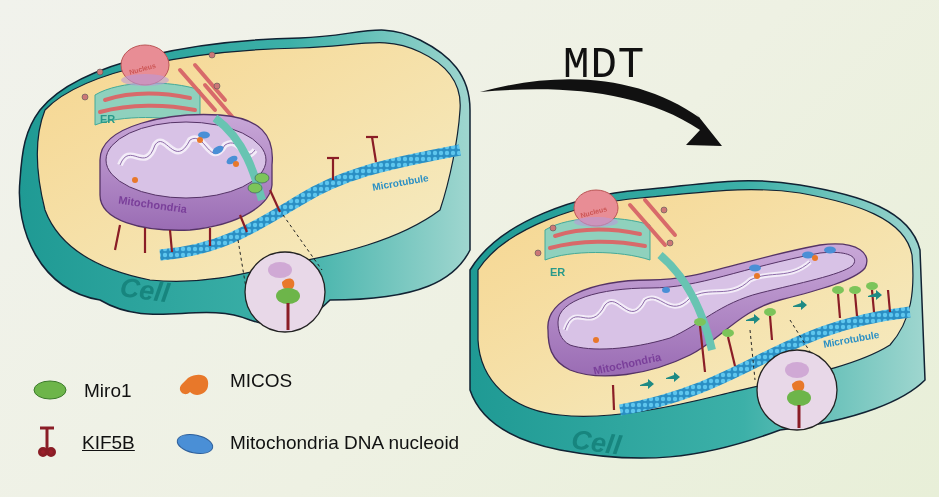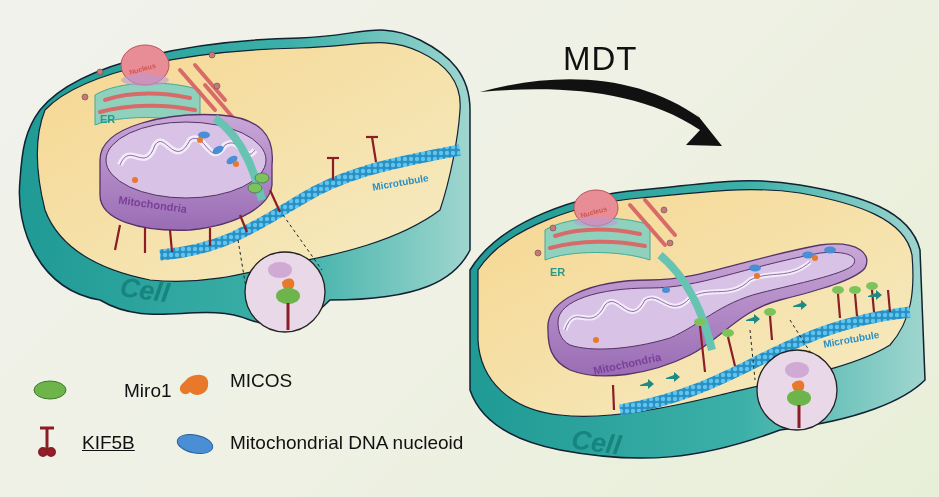--- a/index.html
+++ b/index.html
@@ -1,21 +1,21 @@
 <!DOCTYPE html>
 <html><head>
 <meta charset="utf-8">
 <style>
   html, body { margin:0; padding:0; }
   body { width:939px; height:497px; overflow:hidden; background:#eef1e6; font-family:"Liberation Sans", sans-serif; }
   #stage { position:relative; width:939px; height:497px; background:linear-gradient(135deg,#f1f2ec 0%,#eef1e3 55%,#e8efd8 100%); }
   svg { position:absolute; left:0; top:0; }
   .lbl-organelle { font-family:"Liberation Sans", sans-serif; font-weight:bold; }
   .legend { position:absolute; font-family:"Liberation Sans", sans-serif; font-size:19px; color:#111; }
-  .mdt { position:absolute; left:563px; top:40px; font-size:33px; color:#111; font-family:Liberation Sans, sans-serif; letter-spacing:1px; }
+  .mdt { position:absolute; left:563px; top:40px; font-size:44px; color:#111; font-family:Liberation Mono, monospace; letter-spacing:1px; }
 </style>
 </head>
 <body>
 
 <div id="stage">
 
 <svg width="939" height="497" viewBox="0 0 939 497">
   <defs>
     <linearGradient id="wallG" x1="0" y1="0" x2="1" y2="0">
       <stop offset="0" stop-color="#1f9a94"></stop>
@@ -208,18 +208,18 @@
     <line x1="40" y1="428" x2="54" y2="428"></line>
     <line x1="47" y1="428" x2="47" y2="450"></line>
     <circle cx="43" cy="452" r="3.5" fill="#9b1f2a"></circle>
     <circle cx="51" cy="452" r="3.5" fill="#9b1f2a"></circle>
   </g>
   <ellipse cx="195" cy="444" rx="18" ry="9" fill="#4a8fd6" stroke="#2c5e9a" stroke-width="1" transform="rotate(12 195 444)"></ellipse>
 </svg>
 
 <div class="mdt">MDT</div>
 
-<div class="legend" style="left:84px;top:380px;margin-left:40px;">Miro1</div>
+<div class="legend" style="left:84px;top:380px;">Miro1</div>
 <div class="legend" style="left:230px;top:370px;">MICOS</div>
 <div class="legend" style="left:82px;top:432px;text-decoration:underline;">KIF5B</div>
-<div class="legend" style="left:230px;top:432px;">Mitochondrial DNA nucleoid</div>
+<div class="legend" style="left:230px;top:432px;">Mitochondria DNA nucleoid</div>
 
 </div>
 
 </body></html>

